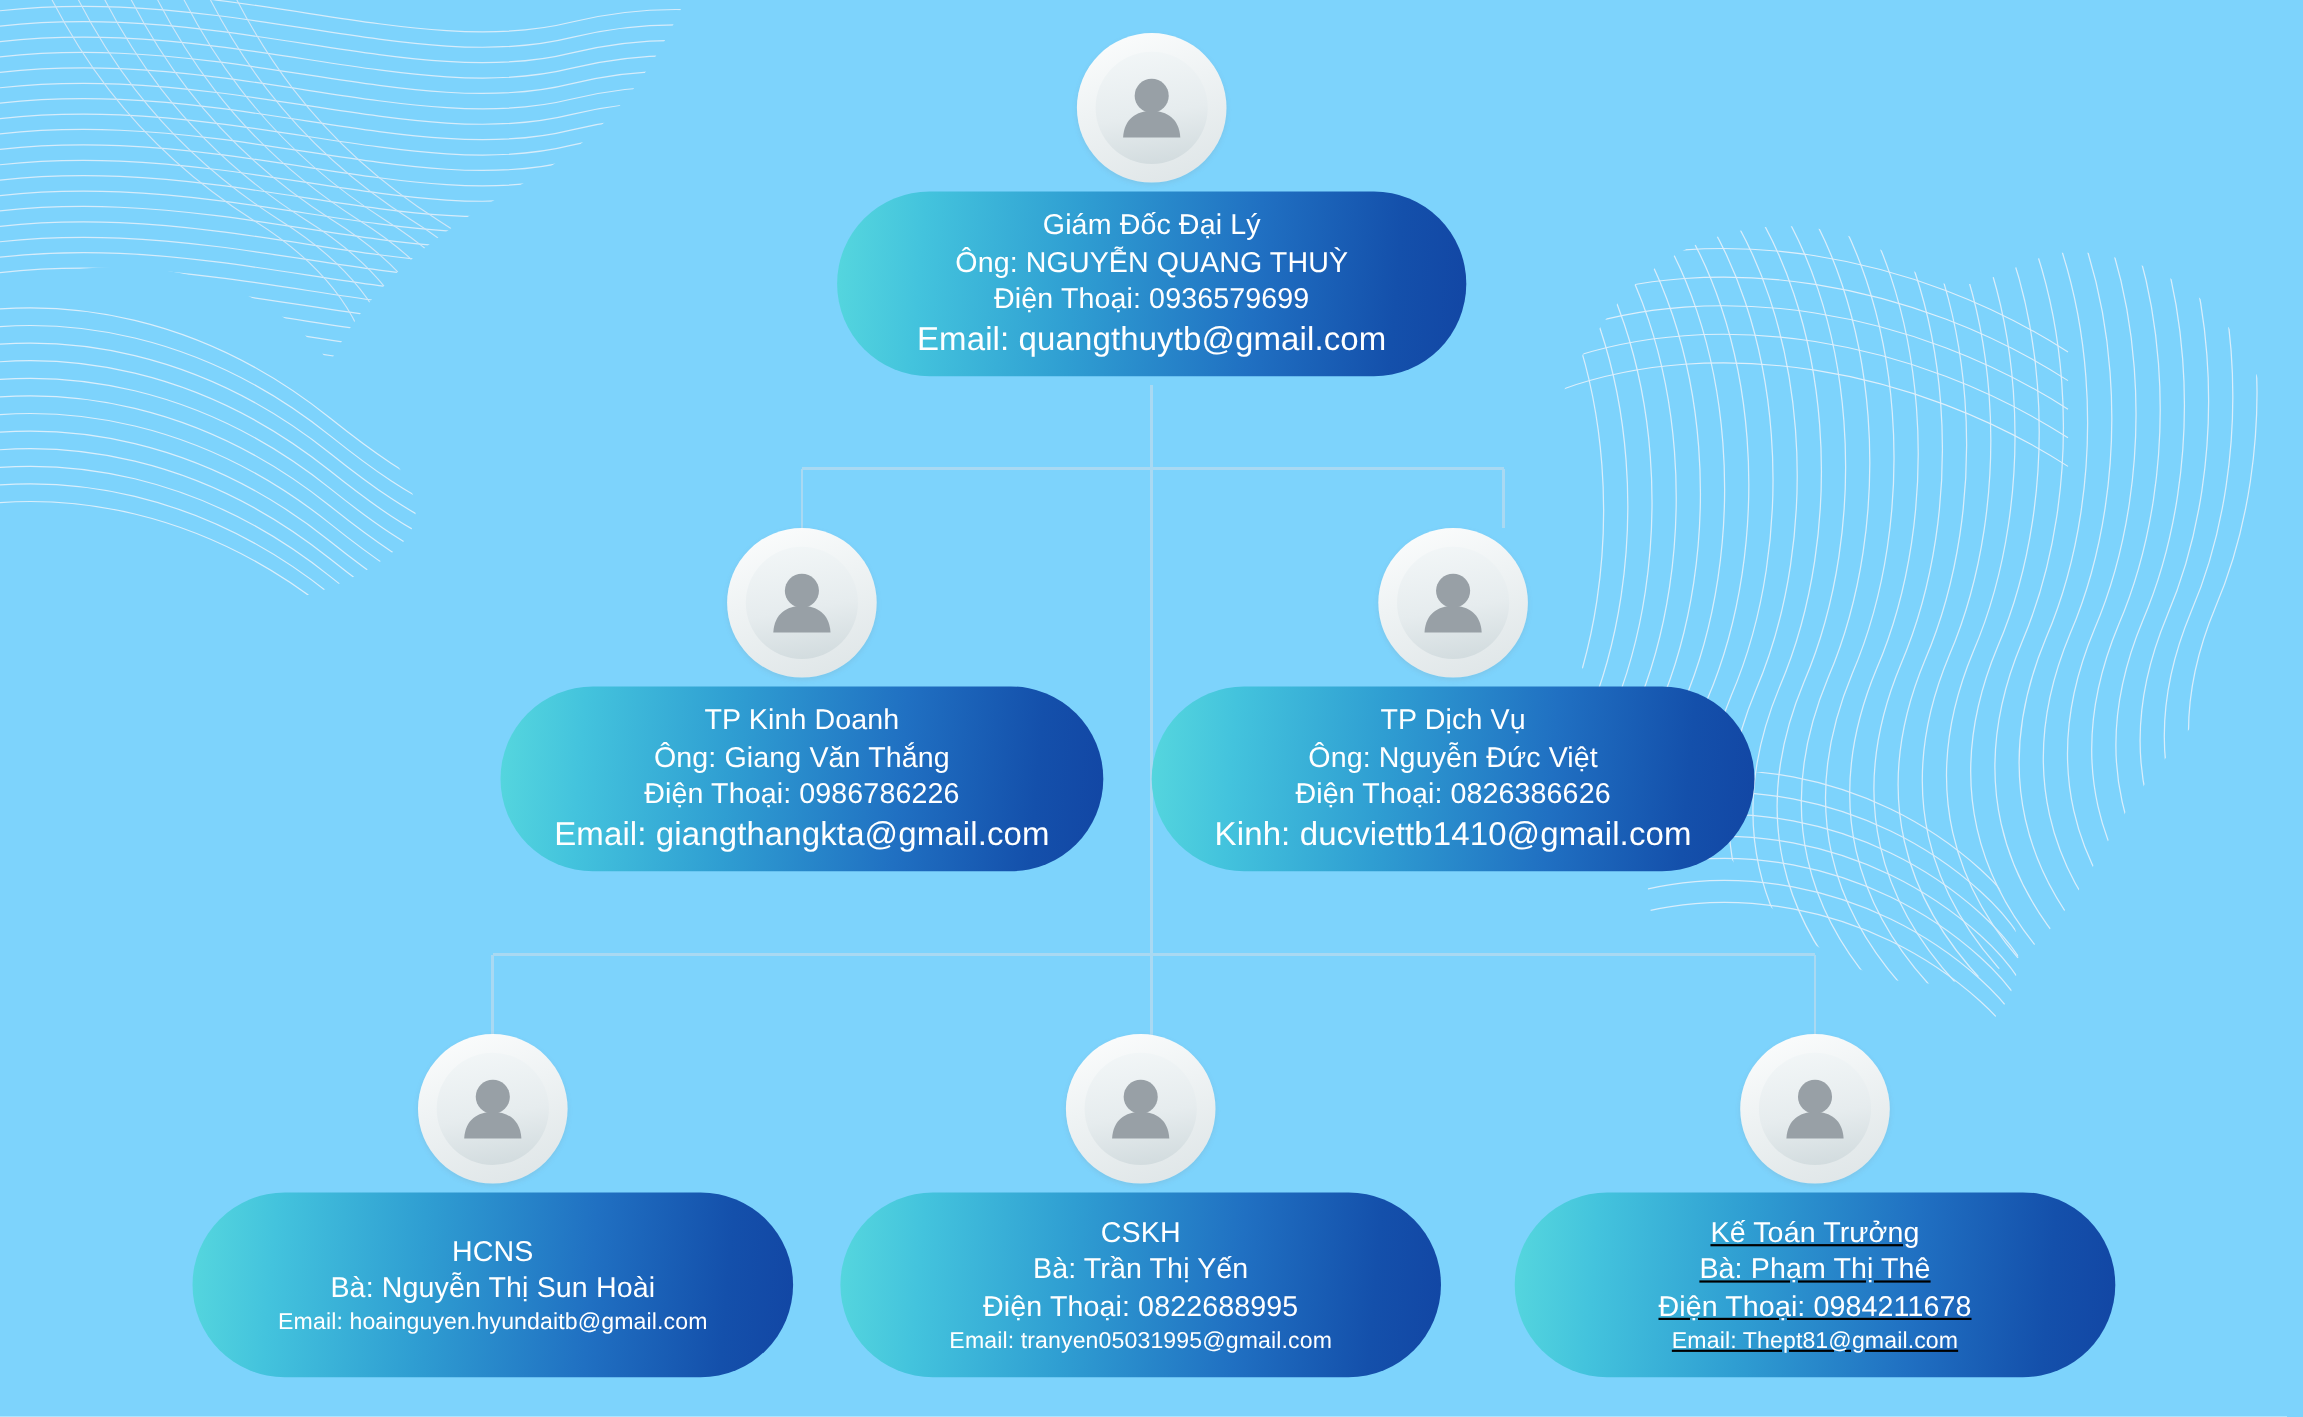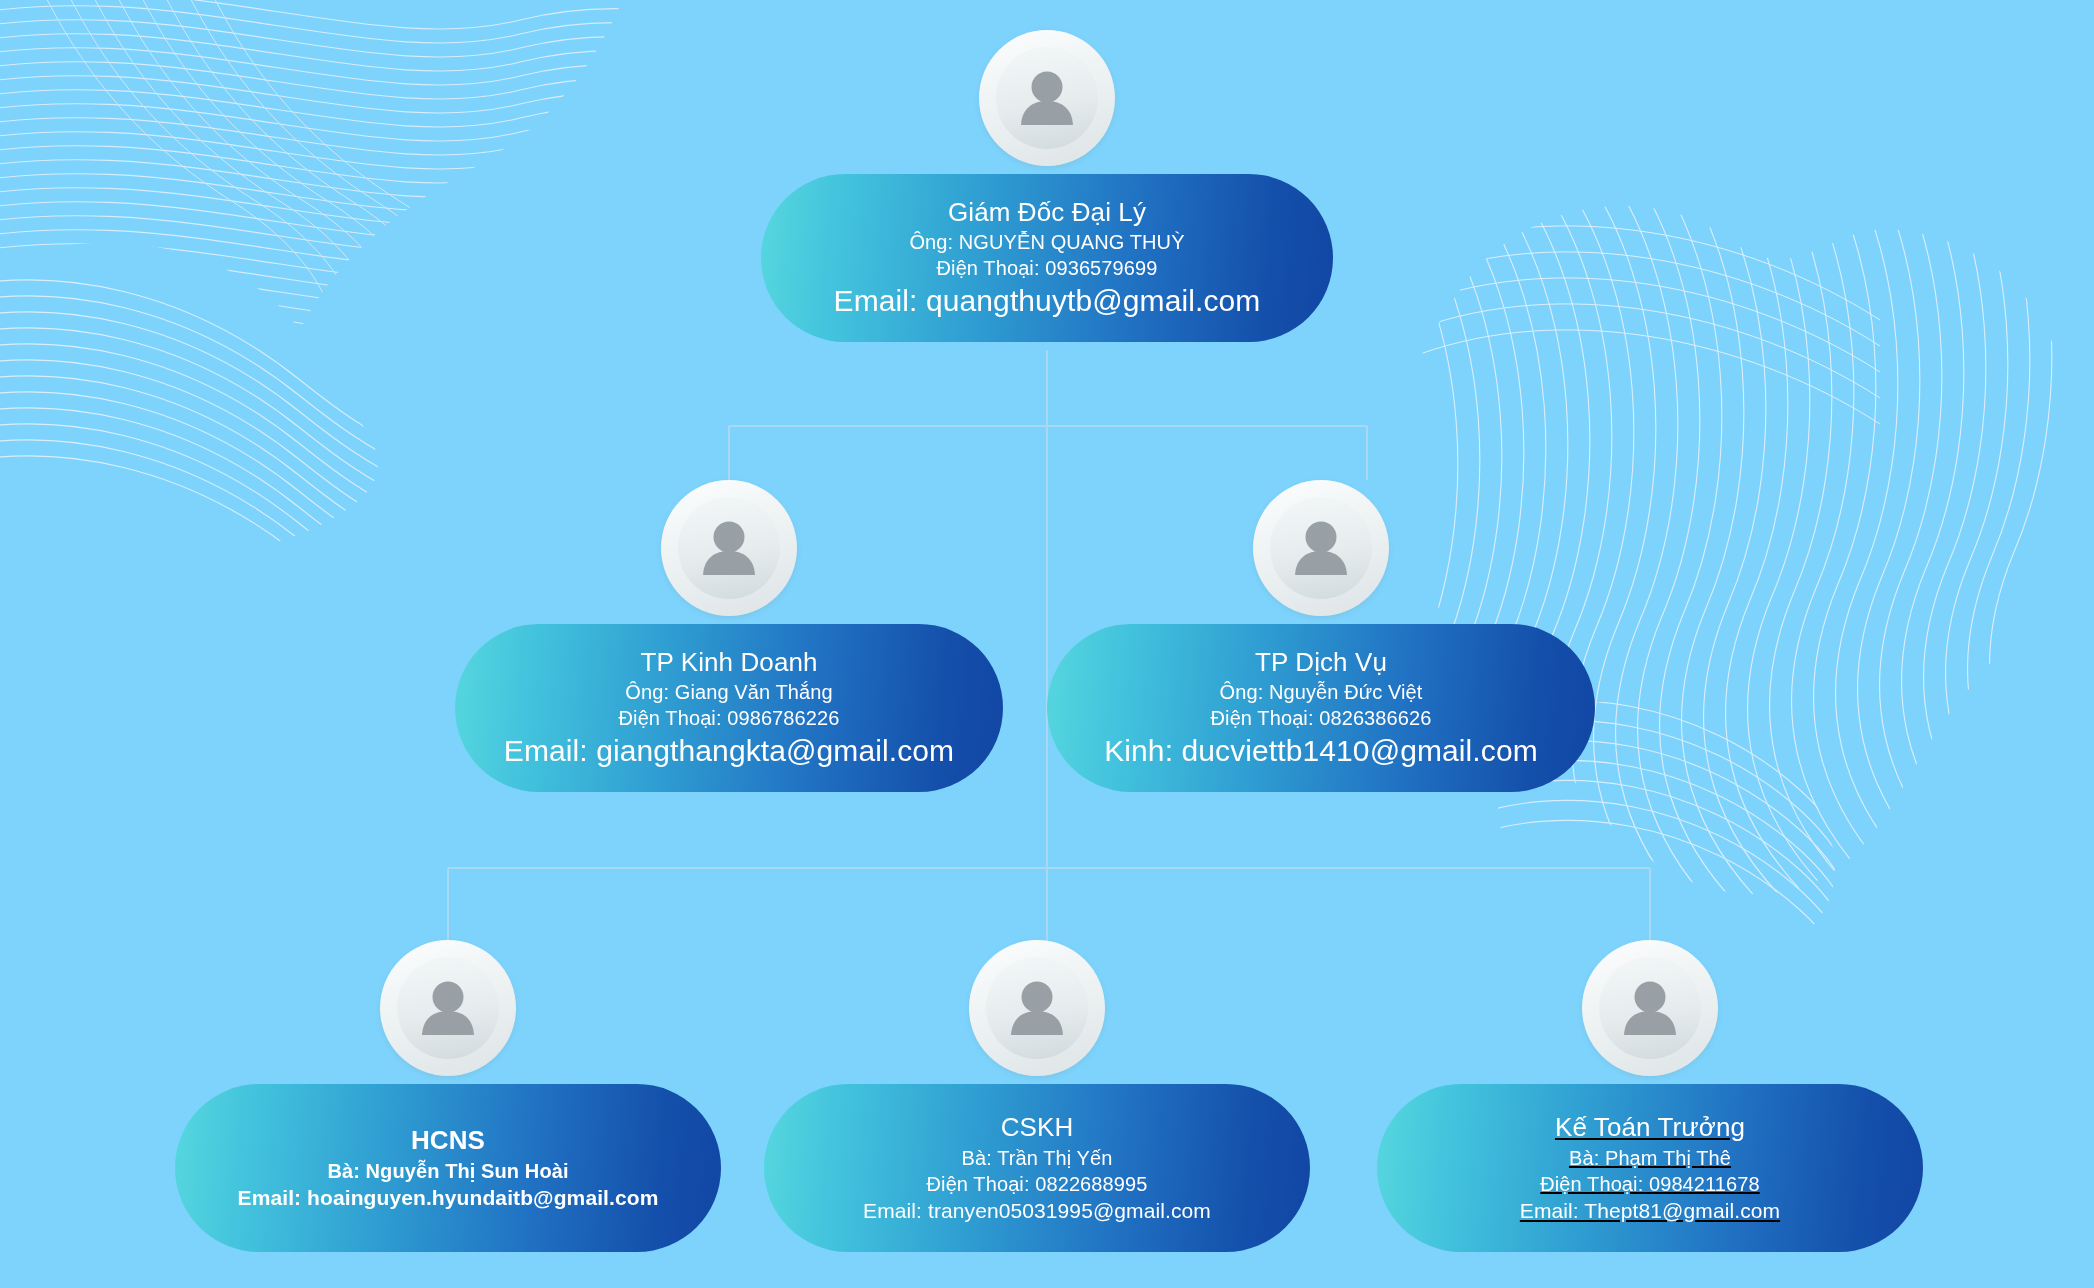--- a/index.html
+++ b/index.html
@@ -86,21 +86,21 @@
     justify-content: center;
     box-sizing: border-box;
   }
   .card .role {
     font-size: 26px;
     line-height: 1.30;
     letter-spacing: .1px;
   }
   .card .person,
   .card .phone {
-    font-size: 20px;
+    font-size: 26px;
     line-height: 1.30;
     letter-spacing: .1px;
   }
   .card .email {
     font-size: 30px;
     line-height: 1.30;
     letter-spacing: .1px;
   }
   .card .email.small {
     font-size: 21px;
@@ -313,21 +313,21 @@
       </svg>
     </div>
     <div class="card">
       <div class="role">TP Dịch Vụ</div>
       <div class="person">Ông: Nguyễn Đức Việt</div>
       <div class="phone">Điện Thoại: 0826386626</div>
       <div class="email">Kinh: ducviettb1410@gmail.com</div>
     </div>
   </div>
 
-  <div class="node lvl3" style="left:175px; top:940px; width:546px;font-weight:bold;">
+  <div class="node lvl3" style="left:175px; top:940px; width:546px;">
     <div class="avatar">
       <span class="ring-inner"></span>
       <svg width="70" height="70" viewBox="0 0 70 70">
         <circle cx="35" cy="24" r="15.5" fill="#98a0a6"></circle>
         <path d="M 9 62 C 10 45 21 38 35 38 C 49 38 60 45 61 62 Z" fill="#98a0a6"></path>
       </svg>
     </div>
     <div class="card">
       <div class="role">HCNS</div>
       <div class="person">Bà: Nguyễn Thị Sun Hoài</div>

